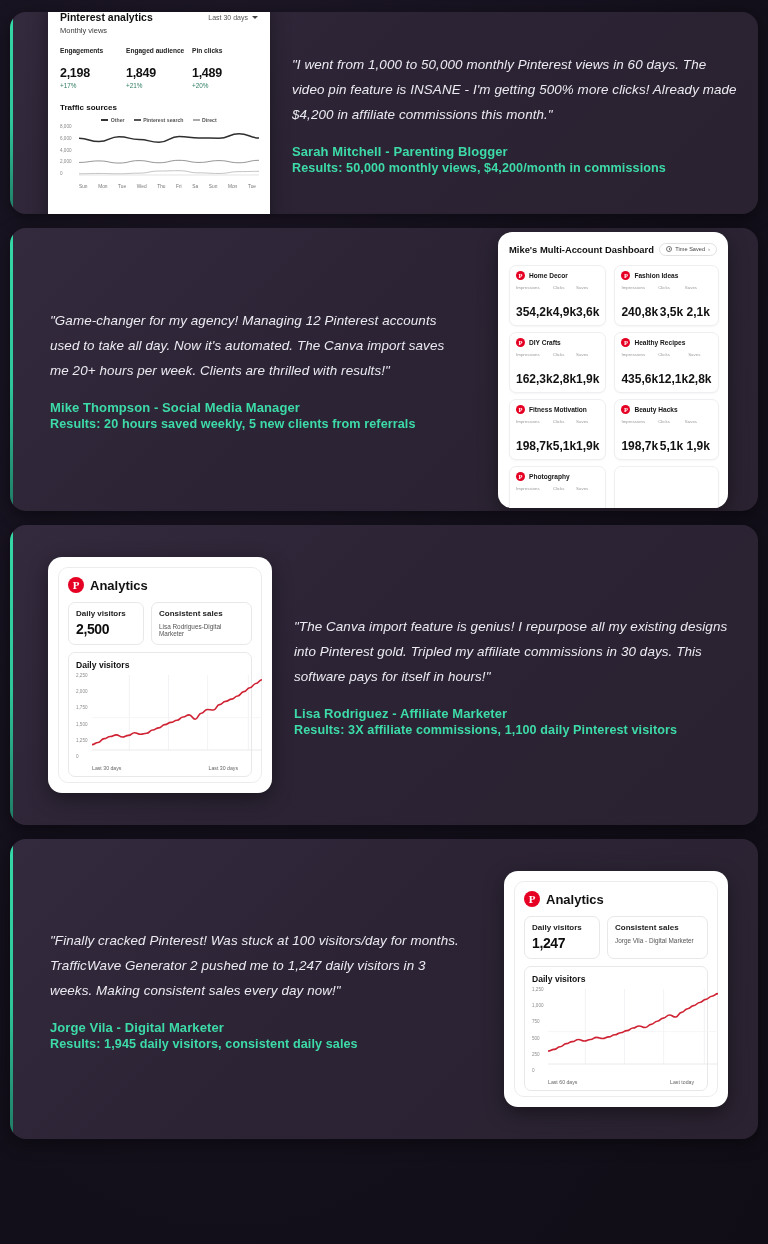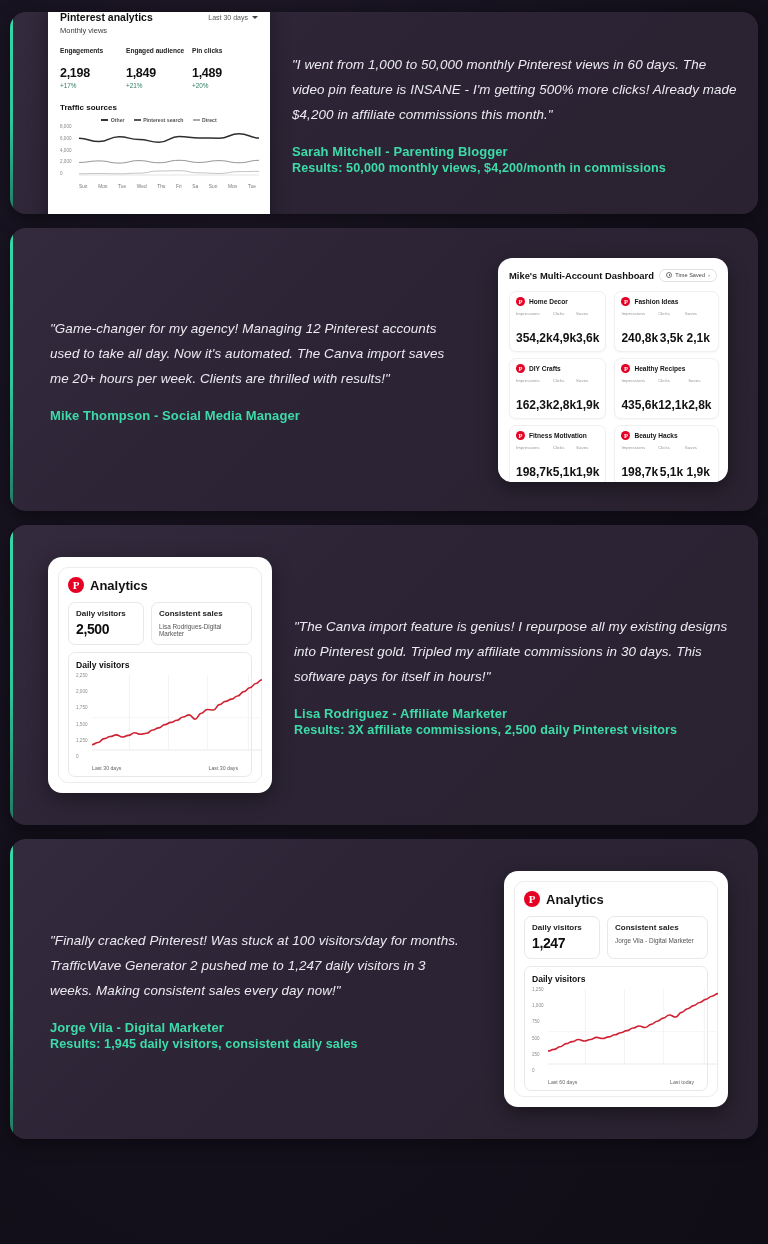--- a/index.html
+++ b/index.html
@@ -101,21 +101,21 @@
   .lg-dash { display: inline-block; width: 7px; height: 1.6px; background: #333; }
   .lg-dash.m { background: #555; }
   .lg-dash.l { background: #aaa; }
   .chartwrap { position: relative; margin-top: 1px; }
   .ylabs { position: absolute; left: 0; top: 0; height: 52px; width: 16px; display: flex; flex-direction: column; justify-content: space-between; }
   .ylabs b { font-size: 4.6px; color: #888; font-weight: normal; }
   .xlabs { display: flex; justify-content: space-between; padding-left: 19px; padding-right: 2px; margin-top: 2px; }
   .xlabs b { font-size: 4.8px; color: #777; font-weight: normal; }
 
   
-  .p2 { width: 230px; height: 224px; padding: 11px 11px 0 11px; }
+  .p2 { width: 230px; height: 276px; padding: 11px 11px 0 11px; }
   .p2-head { display: flex; justify-content: space-between; align-items: center; margin-bottom: 9px; }
   .p2-title { font-size: 9.4px; font-weight: bold; color: #111; }
   .p2-badge {
     display: flex; align-items: center; gap: 3px;
     border: 1px solid #e0e0e0; border-radius: 11px;
     padding: 2.5px 6px; font-size: 5.6px; color: #444; background:#fff;
   }
   .clock { width: 6px; height: 6px; border: 1px solid #777; border-radius: 50%; position: relative; }
   .clock::after { content: ''; position: absolute; left: 2px; top: 1px; width: 1px; height: 2px; background: #777; }
   .arrowr { font-size: 6px; color: #777; }
@@ -253,20 +253,23 @@
       </div>
     </div>
   </div>
 
   <div class="tcard card-2">
     <div class="accent"></div>
 
     <div class="copy copy-left">
       <div class="quote">"Game-changer for my agency! Managing 12 Pinterest accounts used to take all day. Now it's automated. The Canva import saves me 20+ hours per week. Clients are thrilled with results!"</div>
       <div class="attrib">Mike Thompson - Social Media Manager</div>
+      <div class="results">
+        <span class="rlabel">Results:</span><span> 20 hours saved weekly, 5 new clients from referrals</span>
+      </div>
     </div>
 
     <div class="media media-right">
       <div class="panel p2">
         <div class="p2-head">
           <div class="p2-title">Mike's Multi-Account Dashboard</div>
           <div class="p2-badge">
             <span class="clock"></span>
             <span>Time Saved</span>
             <span class="arrowr">›</span>
@@ -467,21 +470,21 @@
             </div>
           </div>
         </div>
       </div>
     </div>
 
     <div class="copy">
       <div class="quote">"The Canva import feature is genius! I repurpose all my existing designs into Pinterest gold. Tripled my affiliate commissions in 30 days. This software pays for itself in hours!"</div>
       <div class="attrib">Lisa Rodriguez - Affiliate Marketer</div>
       <div class="results">
-        <span class="rlabel">Results:</span><span> 3X affiliate commissions, 2,500 daily Pinterest visitors</span>
+        <span class="rlabel">Results:</span><span> 3X affiliate commissions, 1,100 daily Pinterest visitors</span>
       </div>
     </div>
   </div>
 
   <div class="tcard card-4">
     <div class="accent"></div>
 
     <div class="copy copy-left">
       <div class="quote">"Finally cracked Pinterest! Was stuck at 100 visitors/day for months. TrafficWave Generator 2 pushed me to 1,247 daily visitors in 3 weeks. Making consistent sales every day now!"</div>
       <div class="attrib">Jorge Vila - Digital Marketer</div>

